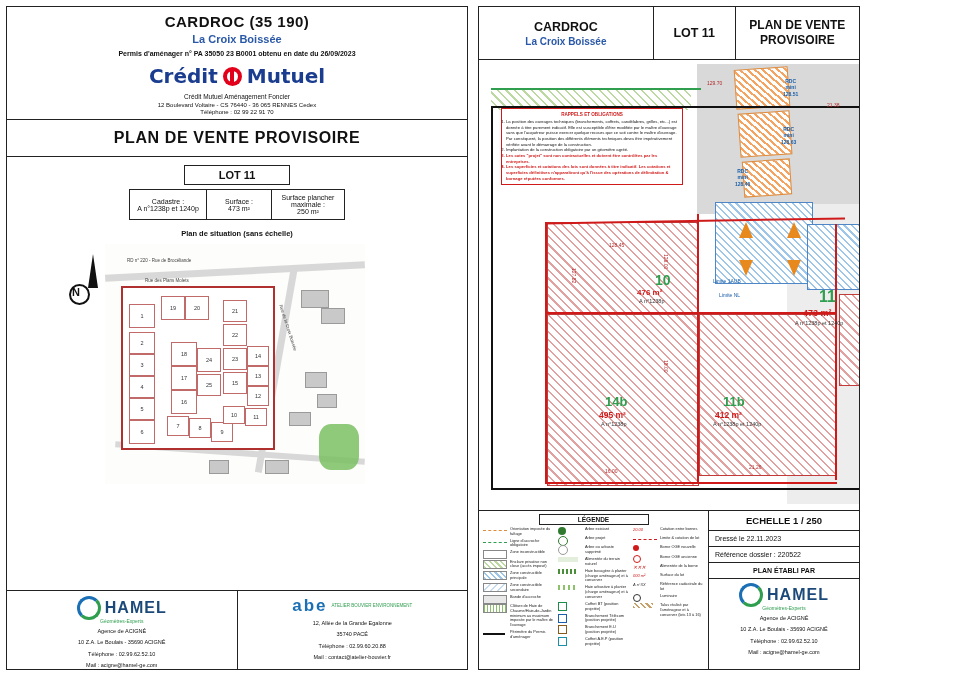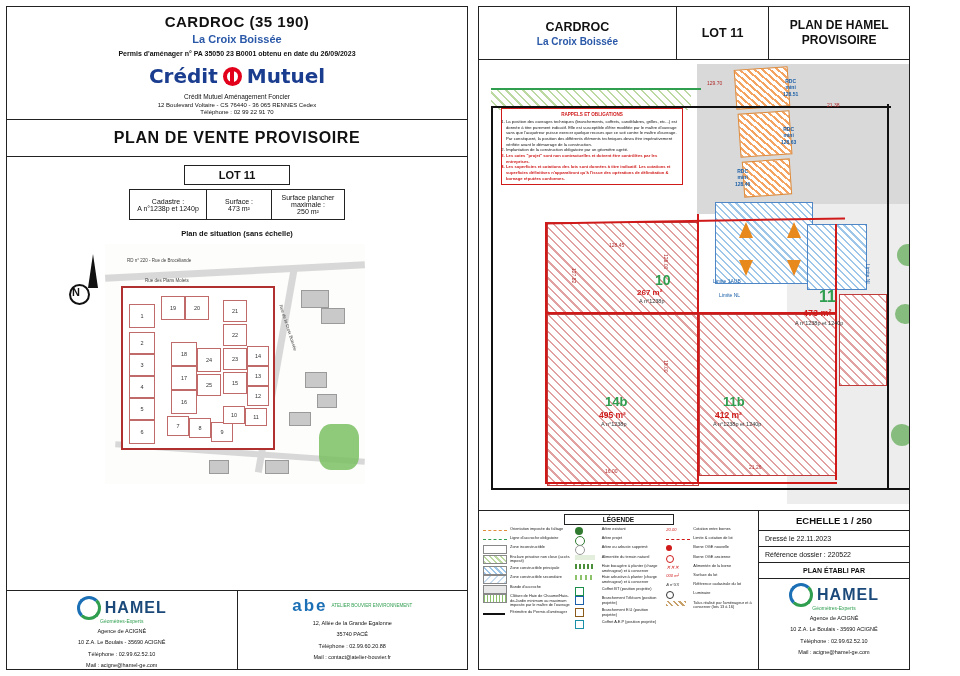--- a/index.html
+++ b/index.html
@@ -58,21 +58,21 @@
   .hamel-logo{display:flex;align-items:center;justify-content:center;gap:4px;}
   .hamel-mark{width:18px;height:18px;border:3px solid #2f9e4f;border-radius:50%;border-left-color:#1b6fb5;border-top-color:#1b6fb5;}
   .hamel-name{font-size:16px;font-weight:bold;color:#1b4a7a;letter-spacing:1px;}
   .hamel-sub{font-size:5px;color:#2f9e4f;margin-top:-2px;}
   .small{font-size:5.5px;margin-top:3px;line-height:1.5;}
   .abe{display:flex;align-items:center;justify-content:center;gap:4px;}
   .abe-mark{font-size:17px;font-weight:bold;color:#1b6fb5;letter-spacing:2px;}
   .abe-sub{font-size:4.5px;color:#2f9e4f;text-align:left;line-height:1.25;}
 
   
-  .right-sheet{position:absolute;left:478px;top:6px;width:432px;height:664px;border:1px solid #222;box-sizing:border-box;background:#fff;}
+  .right-sheet{position:absolute;left:478px;top:6px;width:382px;height:664px;border:1px solid #222;box-sizing:border-box;background:#fff;}
   .rhead{display:flex;border-bottom:1px solid #222;height:52px;}
   .rh1{flex:1.55;display:flex;flex-direction:column;align-items:center;justify-content:center;border-right:1px solid #222;}
   .rh1 .c1{font-size:12.5px;font-weight:bold;}
   .rh1 .c2{font-size:10px;color:#2a58a8;font-weight:bold;margin-top:2px;}
   .rh2{flex:.72;display:flex;align-items:center;justify-content:center;border-right:1px solid #222;font-size:12.5px;font-weight:bold;}
   .rh3{flex:1.1;display:flex;flex-direction:column;align-items:center;justify-content:center;font-size:12px;font-weight:bold;line-height:1.25;text-align:center;}
 
   .plan-area{position:relative;height:450px;border-bottom:1px solid #222;overflow:hidden;background:#fff;}
   .pa-bg{position:absolute;left:8px;top:4px;width:458px;height:442px;background:#fff;}
   .grey-zone{position:absolute;background:#d9d9d9;}
@@ -249,21 +249,21 @@
 
   <div class="right-sheet">
 
     <div class="rhead">
       <div class="rh1">
         <div class="c1">CARDROC</div>
         <div class="c2">La Croix Boissée</div>
       </div>
       <div class="rh2">LOT 11</div>
       <div class="rh3">
-        <span>PLAN DE HAMEL</span>
+        <span>PLAN DE VENTE</span>
         <span>PROVISOIRE</span>
       </div>
     </div>
 
     <div class="plan-area">
       <div class="pa-bg">
 
         <div class="grey-zone" style="left:210px;top:0;width:250px;height:150px;"></div>
         <div class="grey-zone" style="left:300px;top:140px;width:160px;height:300px;background:#ededed;"></div>
 
@@ -300,21 +300,21 @@
         <div class="tree" style="left:426px;top:300px;width:20px;height:20px;"></div>
         <div class="tree" style="left:404px;top:360px;width:22px;height:22px;"></div>
         <div class="tree" style="left:18px;top:60px;width:18px;height:18px;"></div>
 
         <div style="position:absolute;left:252px;top:158px;width:0;height:0;border-left:7px solid transparent;border-right:7px solid transparent;border-bottom:16px solid #e8891e;"></div>
         <div style="position:absolute;left:252px;top:196px;width:0;height:0;border-left:7px solid transparent;border-right:7px solid transparent;border-top:16px solid #e8891e;"></div>
         <div style="position:absolute;left:300px;top:158px;width:0;height:0;border-left:7px solid transparent;border-right:7px solid transparent;border-bottom:16px solid #e8891e;"></div>
         <div style="position:absolute;left:300px;top:196px;width:0;height:0;border-left:7px solid transparent;border-right:7px solid transparent;border-top:16px solid #e8891e;"></div>
 
         <div class="lotnum" style="left:168px;top:208px;font-size:14px;color:#2f9e4f;">10</div>
-        <div style="position:absolute;left:150px;top:224px;font-size:8px;font-weight:bold;color:#d01a1a;">267 m²</div>
+        <div style="position:absolute;left:150px;top:224px;font-size:8px;font-weight:bold;color:#d01a1a;">476 m²</div>
         <div style="position:absolute;left:152px;top:234px;font-size:5.5px;color:#333;">A n°1238p</div>
 
         <div class="lotnum" style="left:332px;top:224px;font-size:16px;color:#2f9e4f;">11</div>
         <div style="position:absolute;left:316px;top:244px;font-size:9px;font-weight:bold;color:#d01a1a;">473 m²</div>
         <div style="position:absolute;left:308px;top:256px;font-size:5.5px;color:#333;width:60px;">A n°1238p et 1240p</div>
 
         <div class="lotnum" style="left:118px;top:330px;font-size:13px;color:#2f9e4f;">14b</div>
         <div style="position:absolute;left:112px;top:346px;font-size:8.5px;font-weight:bold;color:#d01a1a;">495 m²</div>
         <div style="position:absolute;left:114px;top:357px;font-size:5.5px;color:#333;">A n°1238p</div>
 

